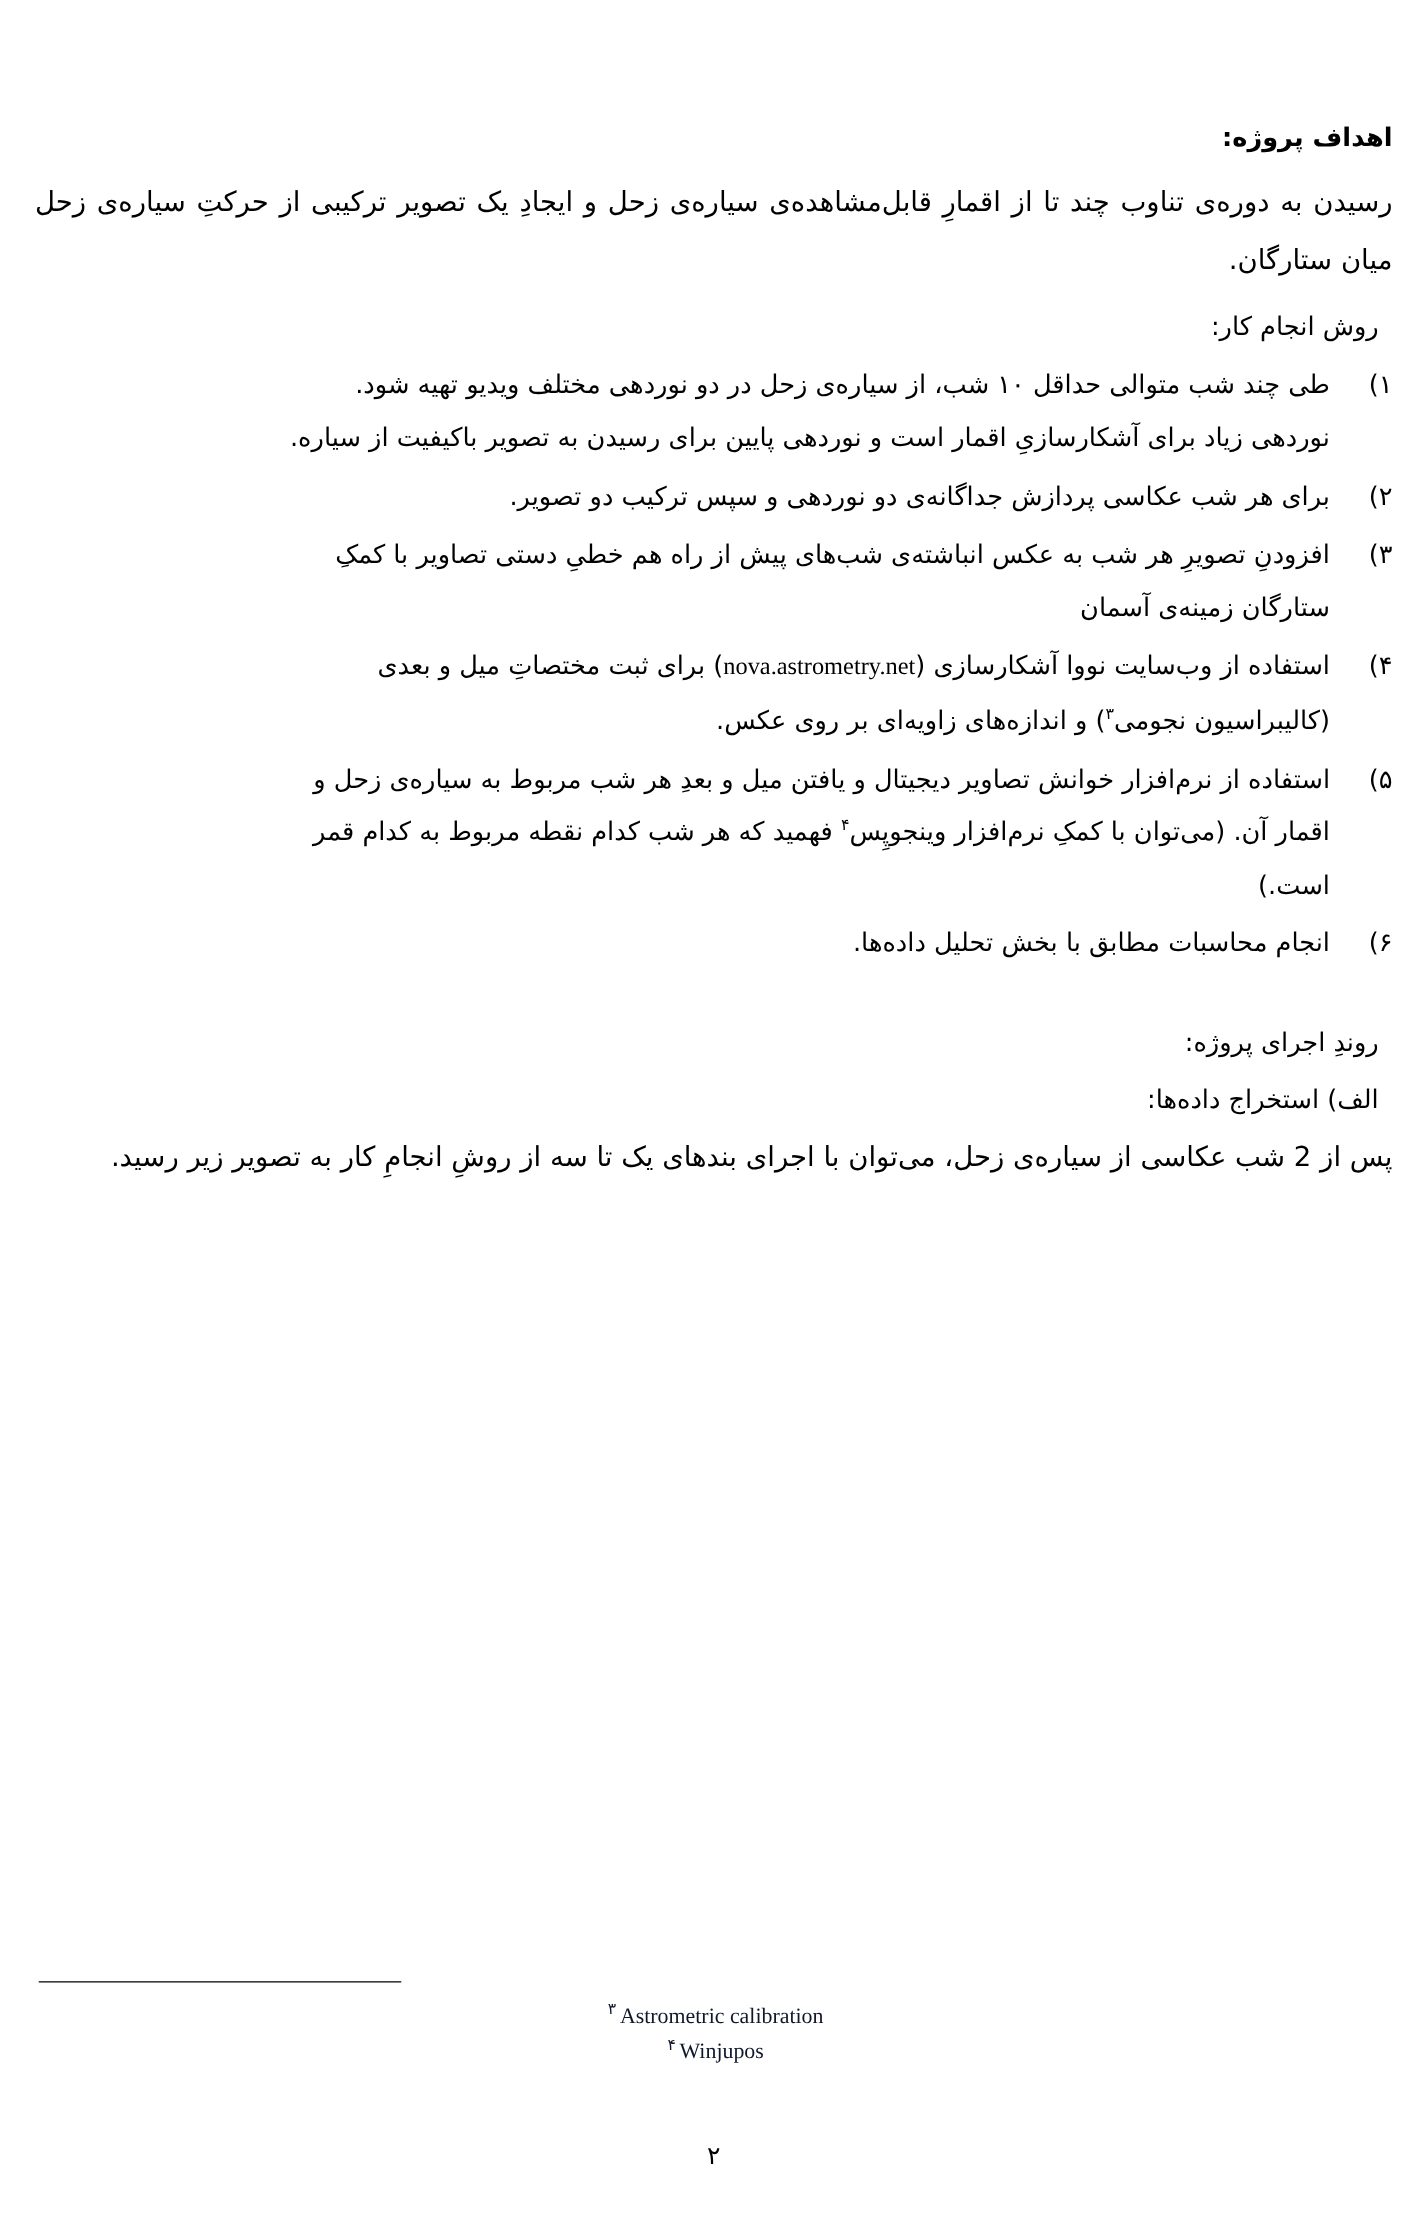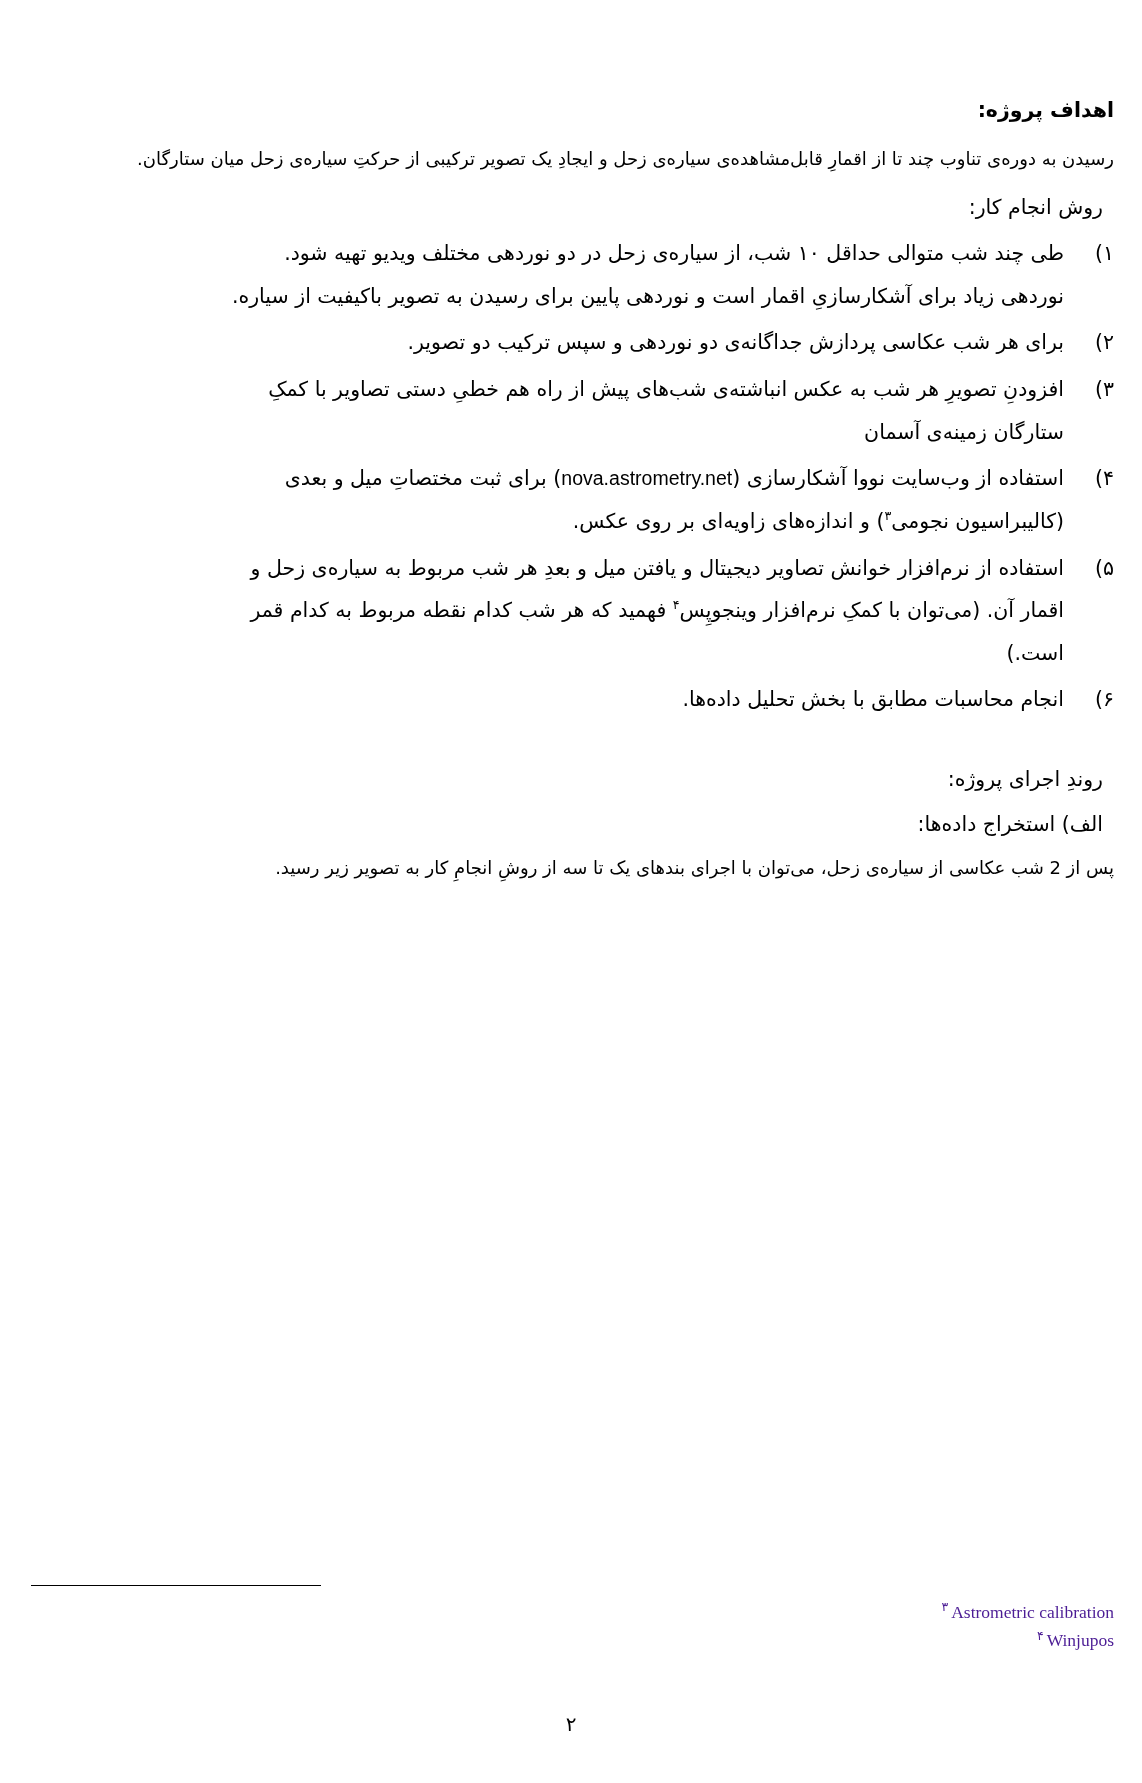--- a/index.html
+++ b/index.html
@@ -31,21 +31,21 @@
   
   .heading {
     font-size: 20.5px;
     font-weight: bold;
     line-height: 1.5;
     margin: 17px 0 14px 0;
     text-align: right;
     direction: rtl;
   }
   .para {
-    font-size: 18px;
+    font-size: 22px;
     font-weight: normal;
     line-height: 2.08;
     margin: 0 0 10px 0;
     text-align: justify;
     text-align-last: right;
     direction: rtl;
   }
   .label-line {
     font-size: 20.5px;
     line-height: 2.0;
@@ -97,21 +97,21 @@
   .item-body .cont-center {
     display: block;
     text-align: center;
   }
   .item-body .cont-right {
     display: block;
     text-align: left;
   }
 
   .latin {
-    font-family: Liberation Sans, sans-serif;
+    font-family: Liberation Serif, serif;
     direction: ltr;
     unicode-bidi: isolate;
     font-size: 19.5px;
   }
   sup.fn {
     font-size: 0.62em;
     vertical-align: super;
     line-height: 0;
   }
 
@@ -134,27 +134,27 @@
     position: relative;
     left: 0;
   }
   .fn-rule-wrap {
     direction: ltr;
     text-align: left;
     padding-left: 3px;
   }
   .footnote {
     direction: ltr;
-    text-align: right;
+    text-align: center;
     font-family: "Liberation Serif", "DejaVu Serif", serif;
     font-size: 17.5px;
     line-height: 1.62;
     margin: 0;
     padding-left: 3px;
-    color: #4c1d95;
+    color: #0f172a;
   }
   .footnote .fnum {
     font-family: "DejaVu Sans", sans-serif;
     font-size: 12.5px;
     vertical-align: super;
     line-height: 0;
     padding-right: 3px;
   }
   .footnote-gap { height: 12px; }
 

